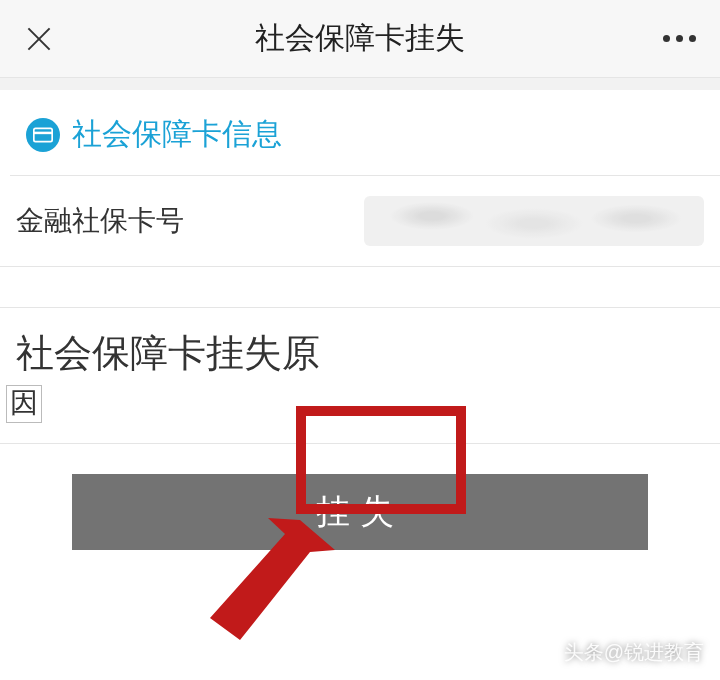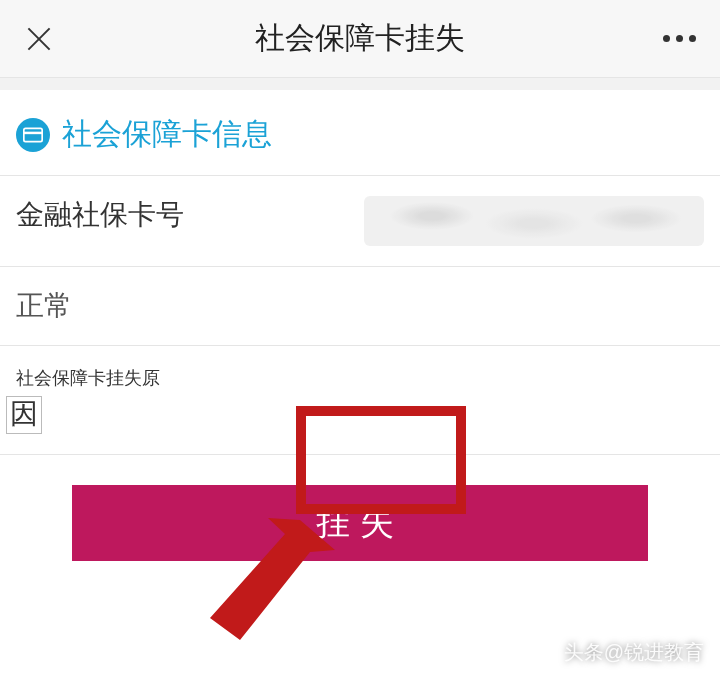--- a/index.html
+++ b/index.html
@@ -57,38 +57,39 @@
     .spacer {
       height: 12px;
       background: #f2f2f2;
     }
     .section-header {
       display: flex;
       align-items: center;
       padding: 24px 16px 20px;
       gap: 12px;
       border-bottom: 1px solid #e5e5e5;
+      margin-left: 10px;
     }
     .section-icon {
       width: 34px; height: 34px;
       background: #1ba2d6;
       border-radius: 50%;
       display: flex;
       align-items: center;
       justify-content: center;
     }
     .section-icon svg { width: 20px; height: 16px; }
     .section-title {
       font-size: 30px;
       color: #1ba2d6;
     }
     .row {
       display: flex;
       justify-content: space-between;
-      align-items: flex-start;
+      align-items: center;
       padding: 20px 16px;
       border-bottom: 1px solid #e5e5e5;
       font-size: 28px;
       color: #333;
     }
     .row-value {
       color: #555;
     }
     .smudge {
       width: 340px;
@@ -96,21 +97,21 @@
       background:
         radial-gradient(ellipse 60px 20px at 20% 40%, #d9d9d9 20%, transparent 70%),
         radial-gradient(ellipse 70px 22px at 50% 55%, #e2e2e2 20%, transparent 70%),
         radial-gradient(ellipse 65px 20px at 80% 45%, #dcdcdc 20%, transparent 70%),
         linear-gradient(#efefef,#efefef);
       border-radius: 6px;
       opacity: .9;
     }
     .row-reason {
       padding: 20px 16px 0;
-      font-size: 18px;
+      font-size: 38px;
       color: #333;
       border-bottom: none;
     }
     .reason-tail {
       font-size: 28px;
       color: #333;
       padding: 6px 6px 20px;
       border-bottom: 1px solid #e5e5e5;
       display: inline-block;
       width: 100%;
@@ -121,21 +122,21 @@
       display: inline-block;
       line-height: 1.2;
     }
     .btn-wrap {
       padding: 30px 72px 0;
       position: relative;
     }
     .primary-btn {
       width: 100%;
       height: 76px;
-      background: #be185d;
+      background: #737373;
       border: none;
       color: #fff;
       font-size: 34px;
       letter-spacing: 10px;
       cursor: pointer;
       position: relative;
     }
     .red-box {
       position: absolute;
       top: 406px;
@@ -194,21 +195,20 @@
   </div>
   <div class="section-title">社会保障卡信息</div>
 </div>
 
 <div class="row">
   <div>金融社保卡号</div>
   <div class="smudge"></div>
 </div>
 
 <div class="row">
-  <div class="row-value">正常</div>
 </div>
 
 <div class="row-reason">
   <span>社会保障卡挂失原</span>
 </div>
 <div class="reason-tail">
   <span>因</span>
 </div>
 
 <div class="btn-wrap">

